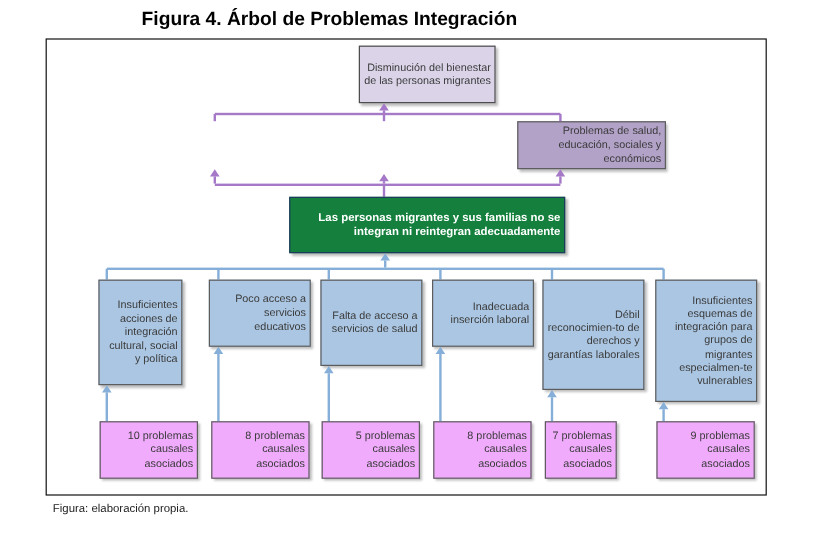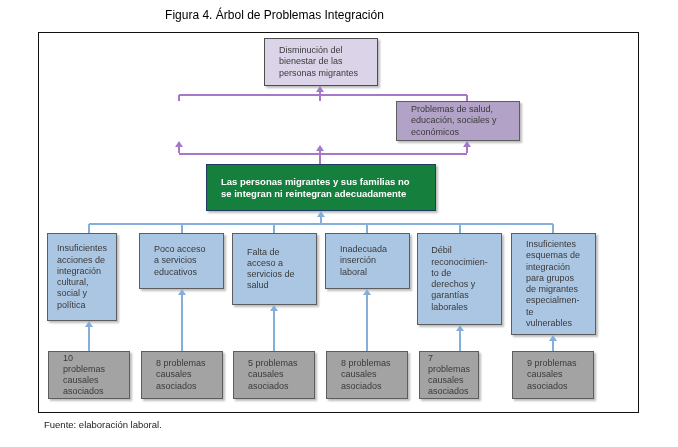--- a/index.html
+++ b/index.html
@@ -2,36 +2,36 @@
 <html><head>
 <meta charset="utf-8">
 <style>
   html,body{margin:0;padding:0;background:#ffffff;}
   body{
     width:678px;height:447px;position:relative;overflow:hidden;
     font-family:"Liberation Sans","DejaVu Sans",sans-serif;color:#1a1a1a;
   }
   .figure-title{
     position:absolute;top:8px;left:0;width:549px;text-align:center;
-    font-size:12px;font-weight:normal;color:#000;
+    font-size:16px;font-weight:bold;color:#000;
   }
   .frame{
     position:absolute;left:38px;top:32px;width:601px;height:381px;
     border:1.5px solid #111;box-sizing:border-box;background:#fff;
   }
   .box{
     position:absolute;box-sizing:border-box;display:flex;align-items:center;justify-content:center;
-    text-align:left;border:1px solid #4d4d4d;box-shadow:2px 2px 2px #bdbdbd;
-    font-size:9px;line-height:1.25;color:#3a3a3a;padding:2px 14px;
+    text-align:right;border:1px solid #4d4d4d;box-shadow:2px 2px 2px #bdbdbd;
+    font-size:9px;line-height:1.25;color:#3a3a3a;padding:2px 3px;margin-left:35px;
   }
   .lavender{background:#dbd4e9;border-color:#4d4d4d;}
   .purplebox{background:#b2a2c7;border-color:#5d5d5d;}
   .corebox{background:#15803d;border-color:#1d3a5f;color:#ffffff;font-weight:bold;font-size:9.5px;}
   .causebox{background:#abc6e2;border-color:#5d5d5d;}
-  .countbox{background:#a3a3a3;border-color:#5d5d5d;}
+  .countbox{background:#f0abfc;border-color:#5d5d5d;}
   .vline{position:absolute;width:1.5px;}
   .hline{position:absolute;height:1.5px;}
   .purple{background:#a678c8;}
   .blue{background:#85aed8;}
   .ah{position:absolute;width:0;height:0;border-left:4px solid transparent;border-right:4px solid transparent;border-bottom:6px solid;}
   .ah-p{border-bottom-color:#a678c8;}
   .ah-b{border-bottom-color:#85aed8;}
   .source-note{position:absolute;left:44px;top:419px;font-size:9.5px;color:#222;}
 </style>
 </head>
@@ -94,13 +94,13 @@
 
   <div class="box countbox" style="left:9px;top:318px;width:82px;height:48px;">10 problemas causales asociados</div>
   <div class="box countbox" style="left:102px;top:318px;width:82px;height:48px;">8 problemas causales asociados</div>
   <div class="box countbox" style="left:194px;top:318px;width:82px;height:48px;">5 problemas causales asociados</div>
   <div class="box countbox" style="left:287px;top:318px;width:82px;height:48px;">8 problemas causales asociados</div>
   <div class="box countbox" style="left:380px;top:318px;width:60px;height:48px;">7 problemas causales asociados</div>
   <div class="box countbox" style="left:473px;top:318px;width:82px;height:48px;">9 problemas causales asociados</div>
 
 </div>
 
-<div class="source-note">Fuente: elaboración laboral.</div>
+<div class="source-note">Figura: elaboración propia.</div>
 
 </body></html>

